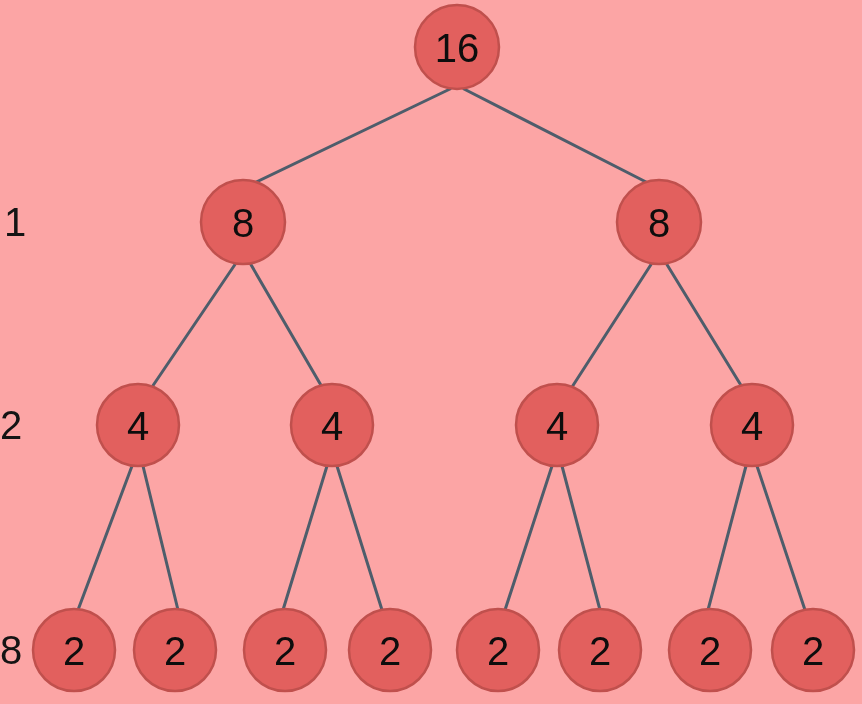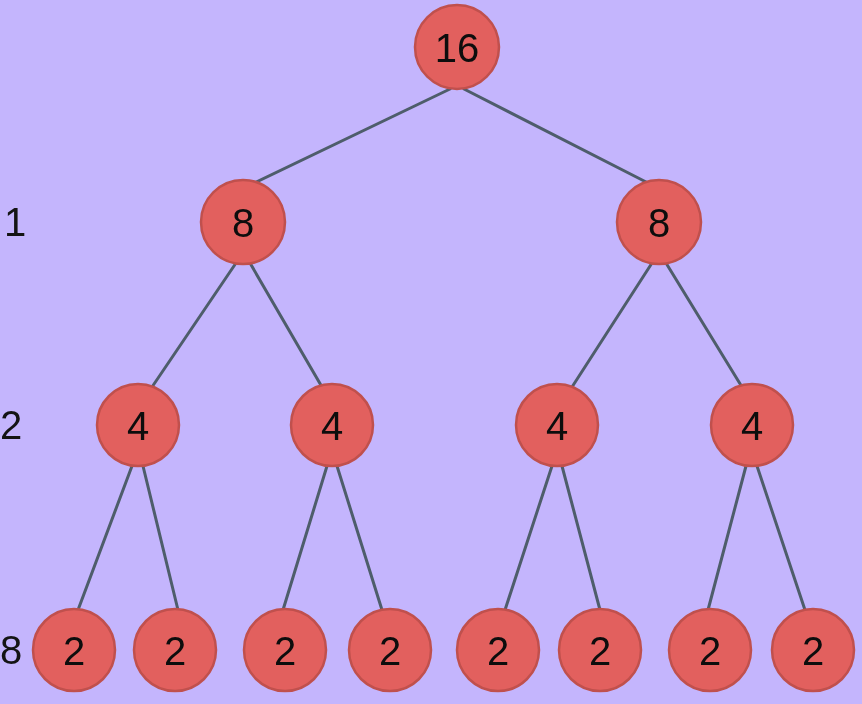--- a/index.html
+++ b/index.html
@@ -10,21 +10,21 @@
   body {
     width: 862px;
     height: 704px;
     overflow: hidden;
     font-family: "Liberation Sans", sans-serif;
   }
   #stage {
     position: relative;
     width: 862px;
     height: 704px;
-    background: #c4b5fd;
+    background: #fca5a5;
     overflow: hidden;
     text-align: center;
   }
   #tree-svg {
     position: absolute;
     left: 0;
     top: 0;
     width: 862px;
     height: 704px;
     display: block;

